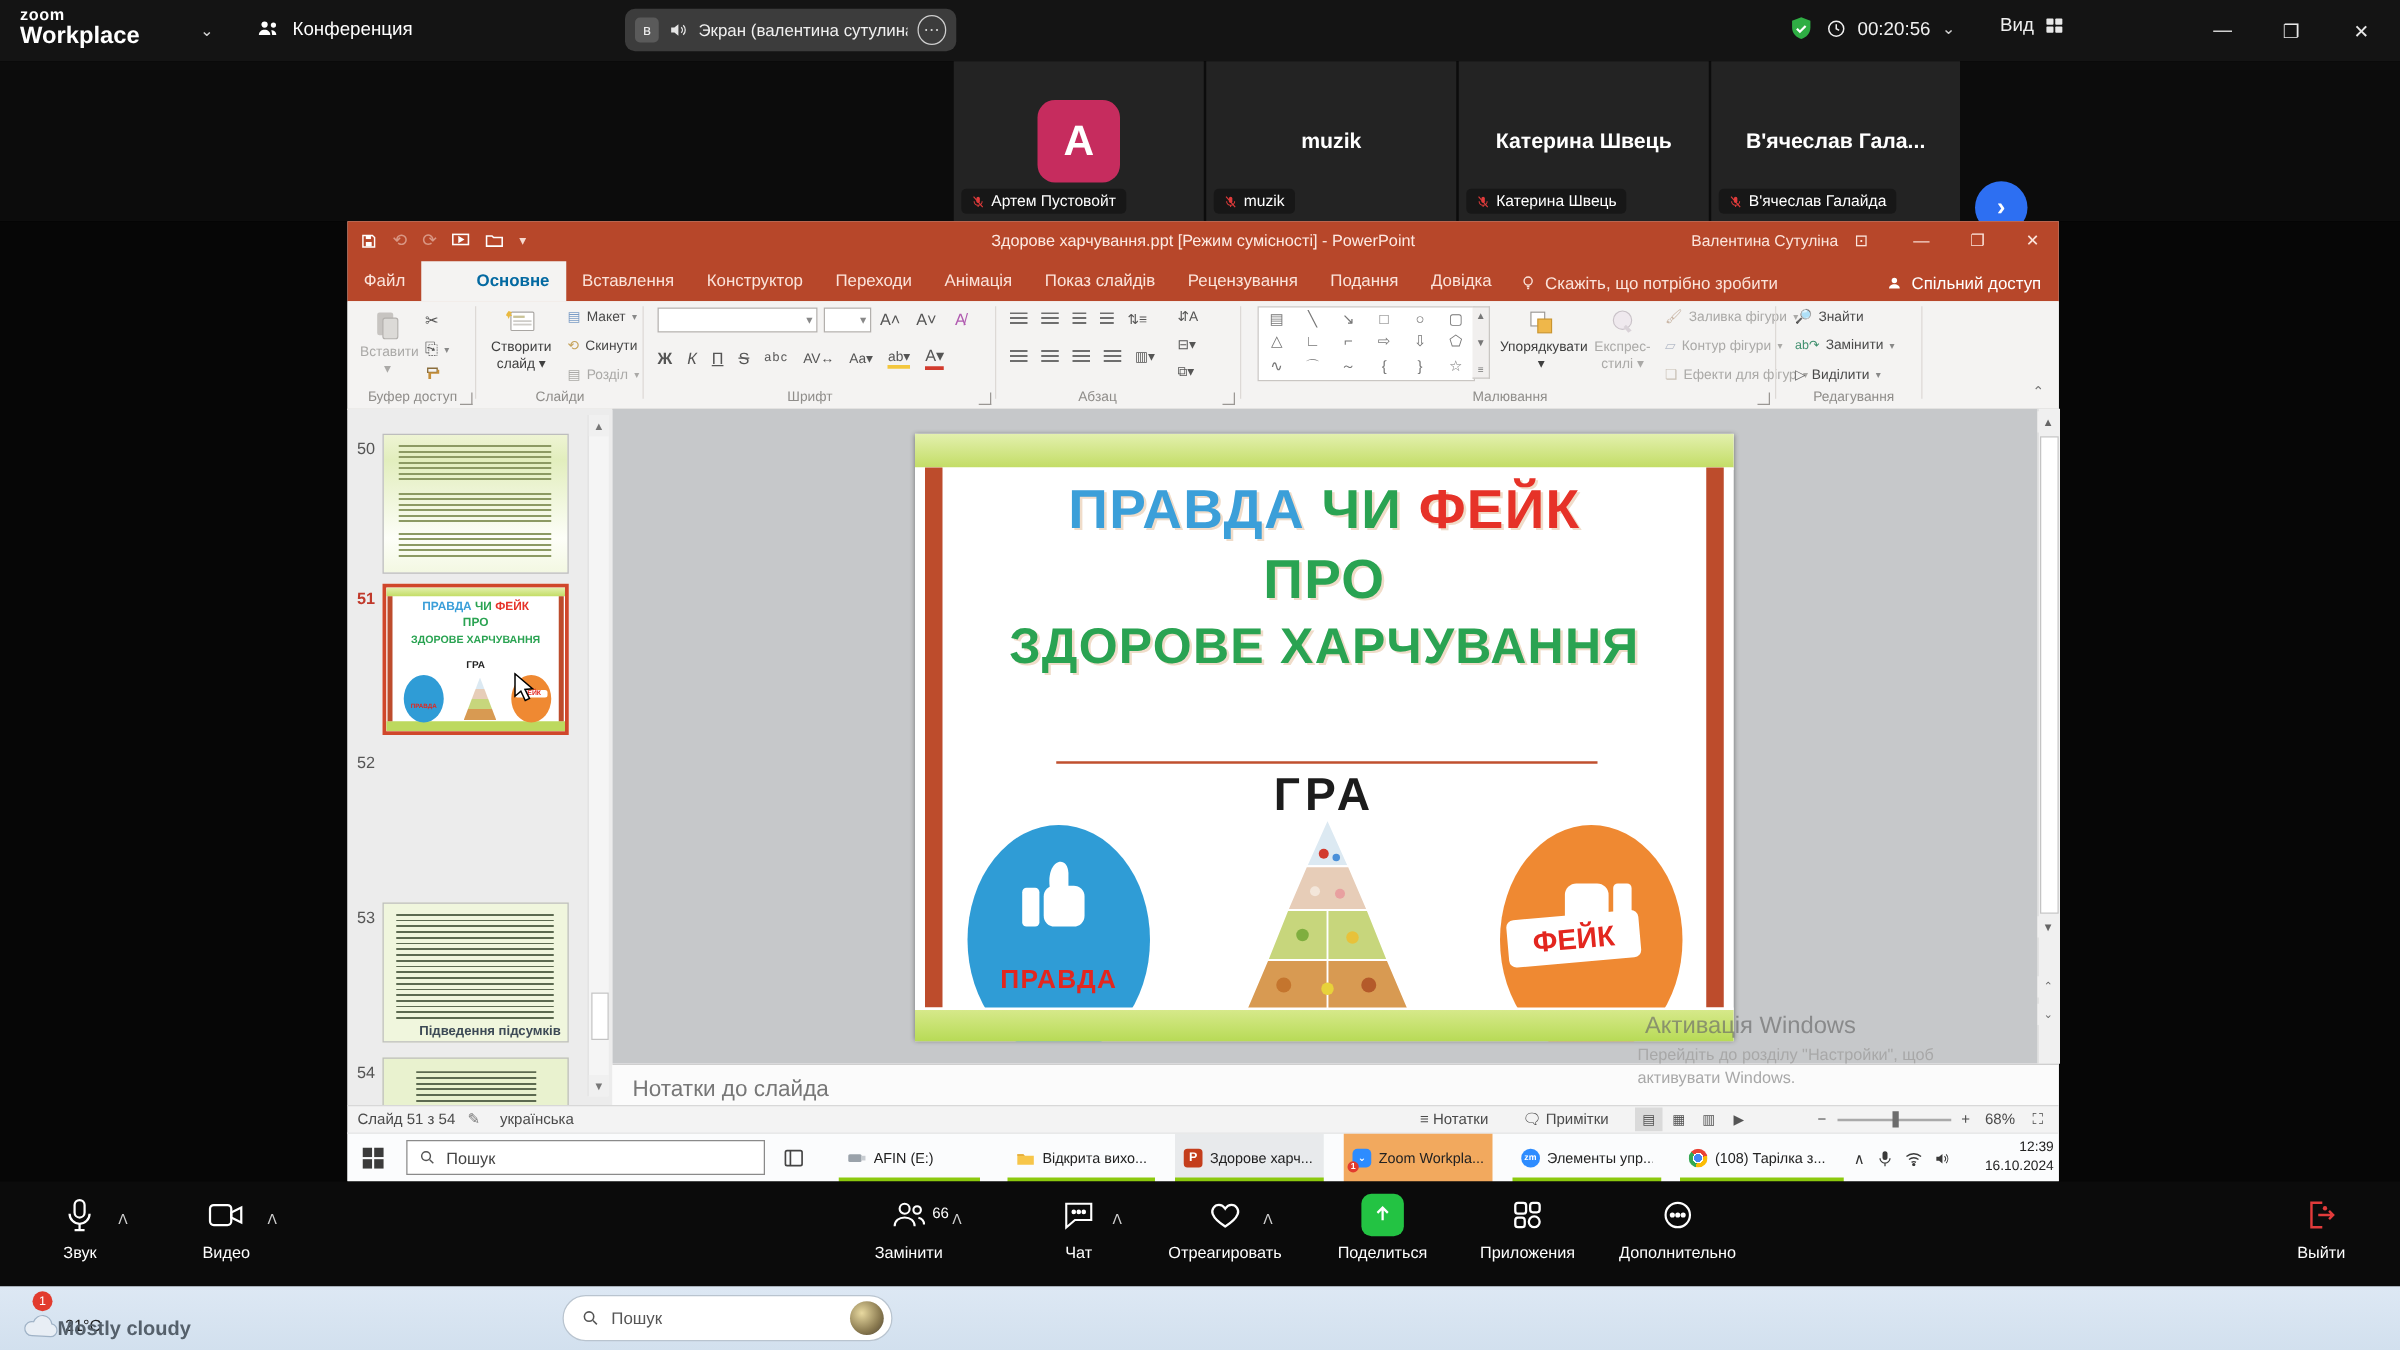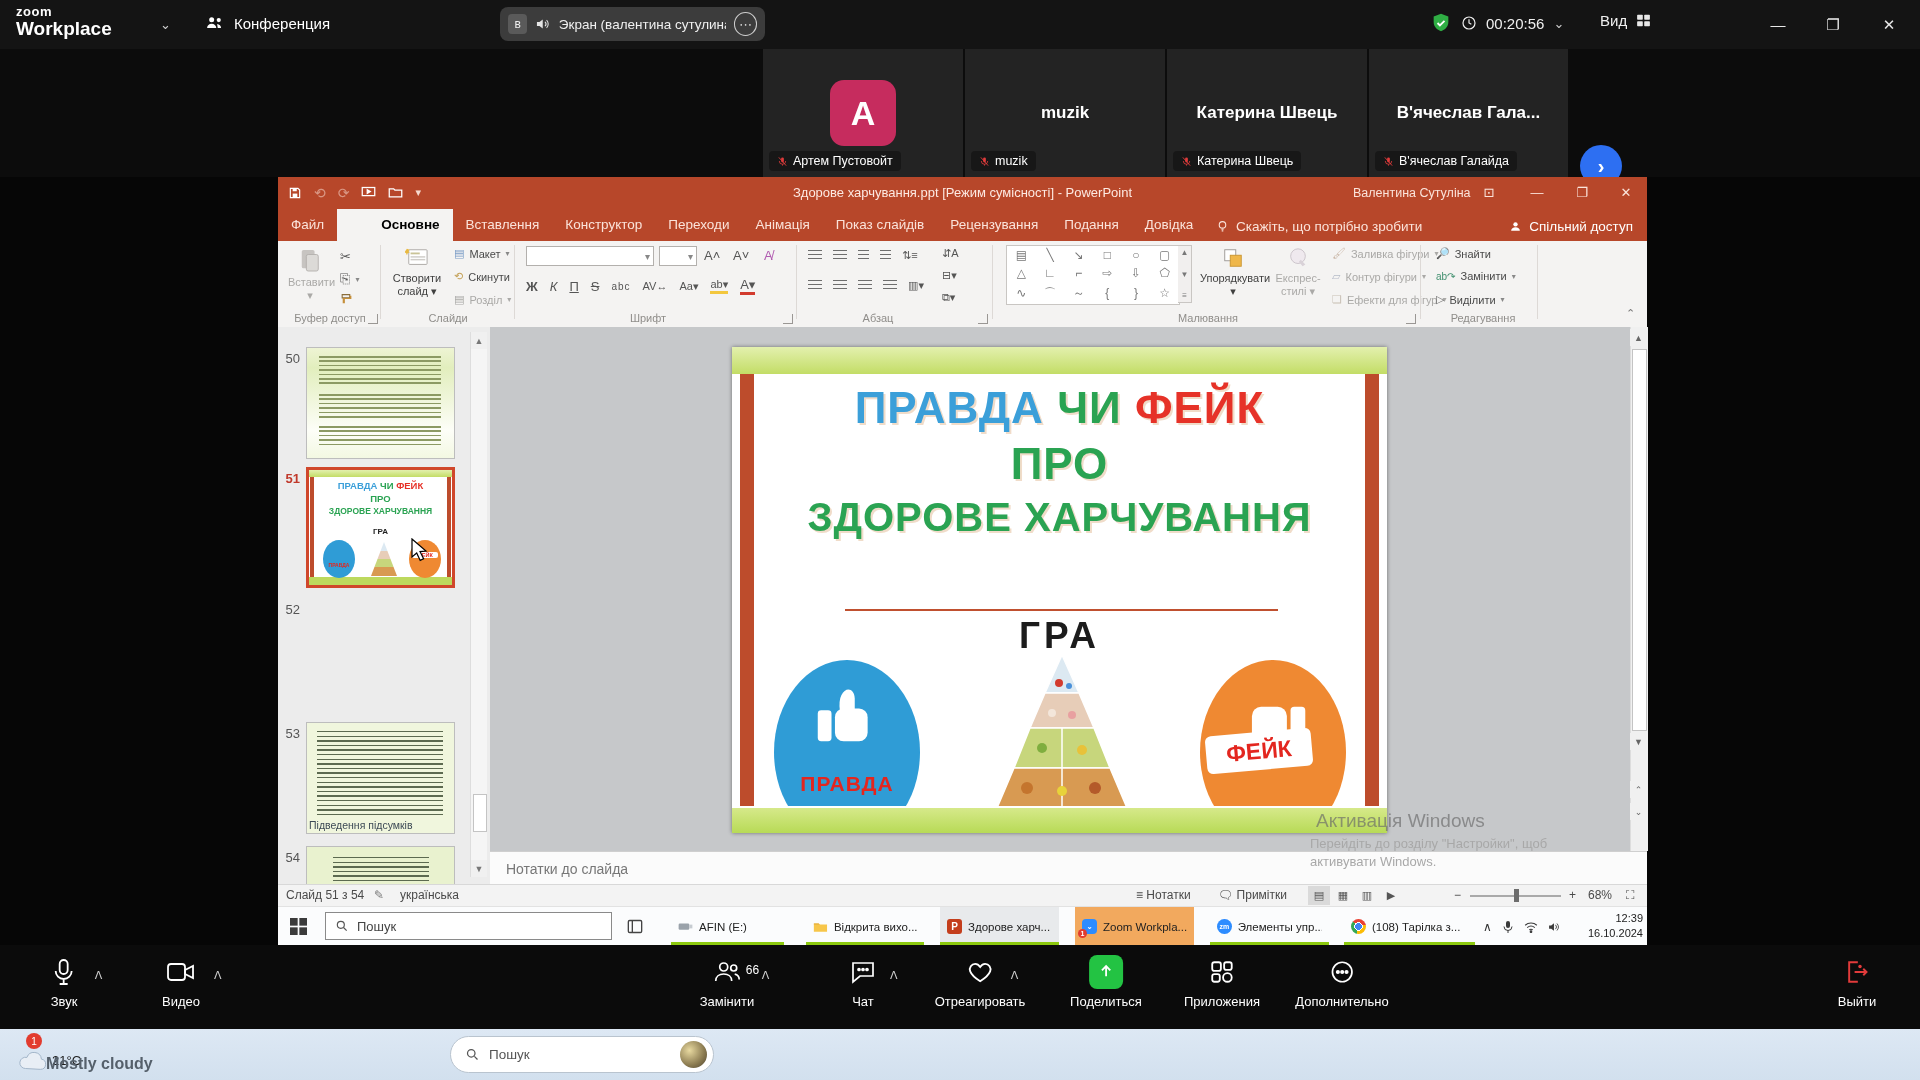--- a/index.html
+++ b/index.html
@@ -51,21 +51,21 @@
   .ppt-title{position:absolute;left:0;top:0;width:1369px;height:31px;background:#b7472a;color:#fff;}
   .qat{position:absolute;left:10px;top:0;height:31px;display:flex;align-items:center;gap:12px;color:#f6d9cf;font-size:14px;}
   .ppt-title .title{position:absolute;left:0;right:0;top:0;height:31px;display:flex;align-items:center;justify-content:center;
                     font-size:13px;color:#fde9e2;}
   .ppt-user{position:absolute;left:1075px;top:0;height:31px;display:flex;align-items:center;font-size:12.5px;color:#fbe4db;}
   .ppt-win{position:absolute;top:0;height:31px;width:42px;display:flex;align-items:center;justify-content:center;color:#fbe4db;font-size:13px;}
 
   
   .ribbon-tabs{position:absolute;left:0;top:31px;width:1369px;height:33px;background:#b7472a;display:flex;align-items:flex-end;}
   .rtab{color:#fbe3da;font-size:13.5px;padding:8px 13px 9px;white-space:nowrap;}
-  .rtab.sel{background:#f4f3f2;color:#000000;font-weight:700;padding-left:44px;}
+  .rtab.sel{background:#f4f3f2;color:#0369a1;font-weight:700;padding-left:44px;}
   .tellme{position:absolute;left:938px;bottom:7px;display:flex;gap:7px;align-items:center;color:#fbe3da;font-size:13.5px;white-space:nowrap;}
   .share-btn{position:absolute;right:14px;bottom:7px;display:flex;gap:7px;align-items:center;color:#fff;font-size:13.5px;}
 
   
   .ribbon{position:absolute;left:0;top:64px;width:1369px;height:86px;background:#f4f3f2;border-bottom:1px solid #d5d2cf;
           font-size:11px;color:#444;}
   .grp-label{position:absolute;top:71px;font-size:11px;color:#8f8d8a;text-align:center;white-space:nowrap;}
   .gsep{position:absolute;top:4px;height:74px;width:1px;background:#ddd9d6;}
   .bigbtn{position:absolute;text-align:center;color:#5a5a5a;}
   .bigbtn .cap{margin-top:3px;line-height:1.2;}
@@ -107,21 +107,21 @@
   .gra{position:absolute;left:0;top:268px;width:655px;text-align:center;font-size:37px;font-weight:800;color:#1c1c1c;letter-spacing:4px;}
   .ell{position:absolute;border-radius:50%;}
   .truth-txt{position:absolute;left:40px;top:425px;width:150px;text-align:center;font-size:21px;font-weight:800;color:#e3261f;z-index:3;letter-spacing:1px;}
   .fake-chip{position:absolute;left:474px;top:385px;width:106px;height:38px;background:#fff;border-radius:6px;transform:rotate(-5deg);
              display:flex;align-items:center;justify-content:center;font-size:23px;font-weight:800;color:#e3261f;z-index:3;}
   .wm1{position:absolute;left:1038px;top:633px;font-size:19px;color:rgba(104,104,104,.65);z-index:6;}
   .wm2{position:absolute;left:1032px;top:659px;font-size:13px;color:#a8a8a8;z-index:6;}
   .wm3{position:absolute;left:1032px;top:677px;font-size:13px;color:#a8a8a8;z-index:6;}
 
   .notes{position:absolute;left:212px;top:674px;width:1157px;height:33px;background:#fbfbfb;border-top:1px solid #cfcfcf;}
-  .notes span{position:absolute;left:16px;top:9px;font-size:14px;color:#777;}
+  .notes span{position:absolute;left:16px;top:9px;font-size:18px;color:#777;}
 
   
   .pstatus{position:absolute;left:0;top:707px;width:1369px;height:22px;background:#f3f3f3;border-top:1px solid #d8d8d8;
            font-size:12px;color:#4a4a4a;}
   .pstatus .it{position:absolute;top:3px;white-space:nowrap;}
   .viewbox{position:absolute;top:1px;width:22px;height:19px;display:flex;align-items:center;justify-content:center;font-size:11px;color:#555;}
   .viewbox.on{background:#dadada;}
   .zslider{position:absolute;top:10px;height:2px;background:#a9a9a9;}
   .zthumb{position:absolute;top:4px;width:5px;height:13px;background:#6d6d6d;}
 
@@ -531,21 +531,21 @@
       <div class="abs" style="left:62px;top:72px;width:26px;height:34px;background:linear-gradient(180deg,#dce9f2 0 26%,#e7cdb8 26% 50%,#c7d67c 50% 74%,#d89a52 74%);clip-path:polygon(50% 0,100% 100%,0 100%)"></div>
       <div class="ell" style="left:100px;top:70px;width:32px;height:38px;background:#ef8932"></div>
       <div class="abs" style="left:100px;top:82px;width:32px;text-align:center;font-size:5.5px;font-weight:800;color:#e3261f;background:#fff;border-radius:2px;margin:0 3px;width:26px">ФЕЙК</div>
     </div>
 
     <div class="thumb-num" style="top:275px">52</div>
 
     <div class="thumb-num" style="top:399px">53</div>
     <div class="thumb" style="top:395px;background:#f0f6dd">
       <div class="tl" style="left:10px;top:8px;width:126px;height:86px;background:repeating-linear-gradient(180deg,#5c6a50 0 1.4px,transparent 1.4px 4.6px)"></div>
-      <div class="abs" style="left:2px;bottom:2px;width:146px;font-size:10.5px;font-weight:400;color:#3d4a56;white-space:nowrap">Підведення підсумків</div>
+      <div class="abs" style="left:12px;bottom:2px;width:146px;text-align:center;font-size:10.5px;font-weight:700;color:#3d4a56;white-space:nowrap">Підведення підсумків</div>
     </div>
 
     <div class="thumb-num" style="top:523px">54</div>
     <div class="thumb" style="top:519px;background:#e9f2cf">
       <div class="tl" style="left:26px;top:10px;width:96px;height:26px;background:repeating-linear-gradient(180deg,#5c6a50 0 1.4px,transparent 1.4px 4.6px)"></div>
     </div>
   </div>
   <div class="pscroll">
     <div class="pbtn" style="top:0">▲</div>
     <div class="abs" style="left:2px;top:462px;width:12px;height:36px;background:#fff;border:1px solid #c4c4c4"></div>

